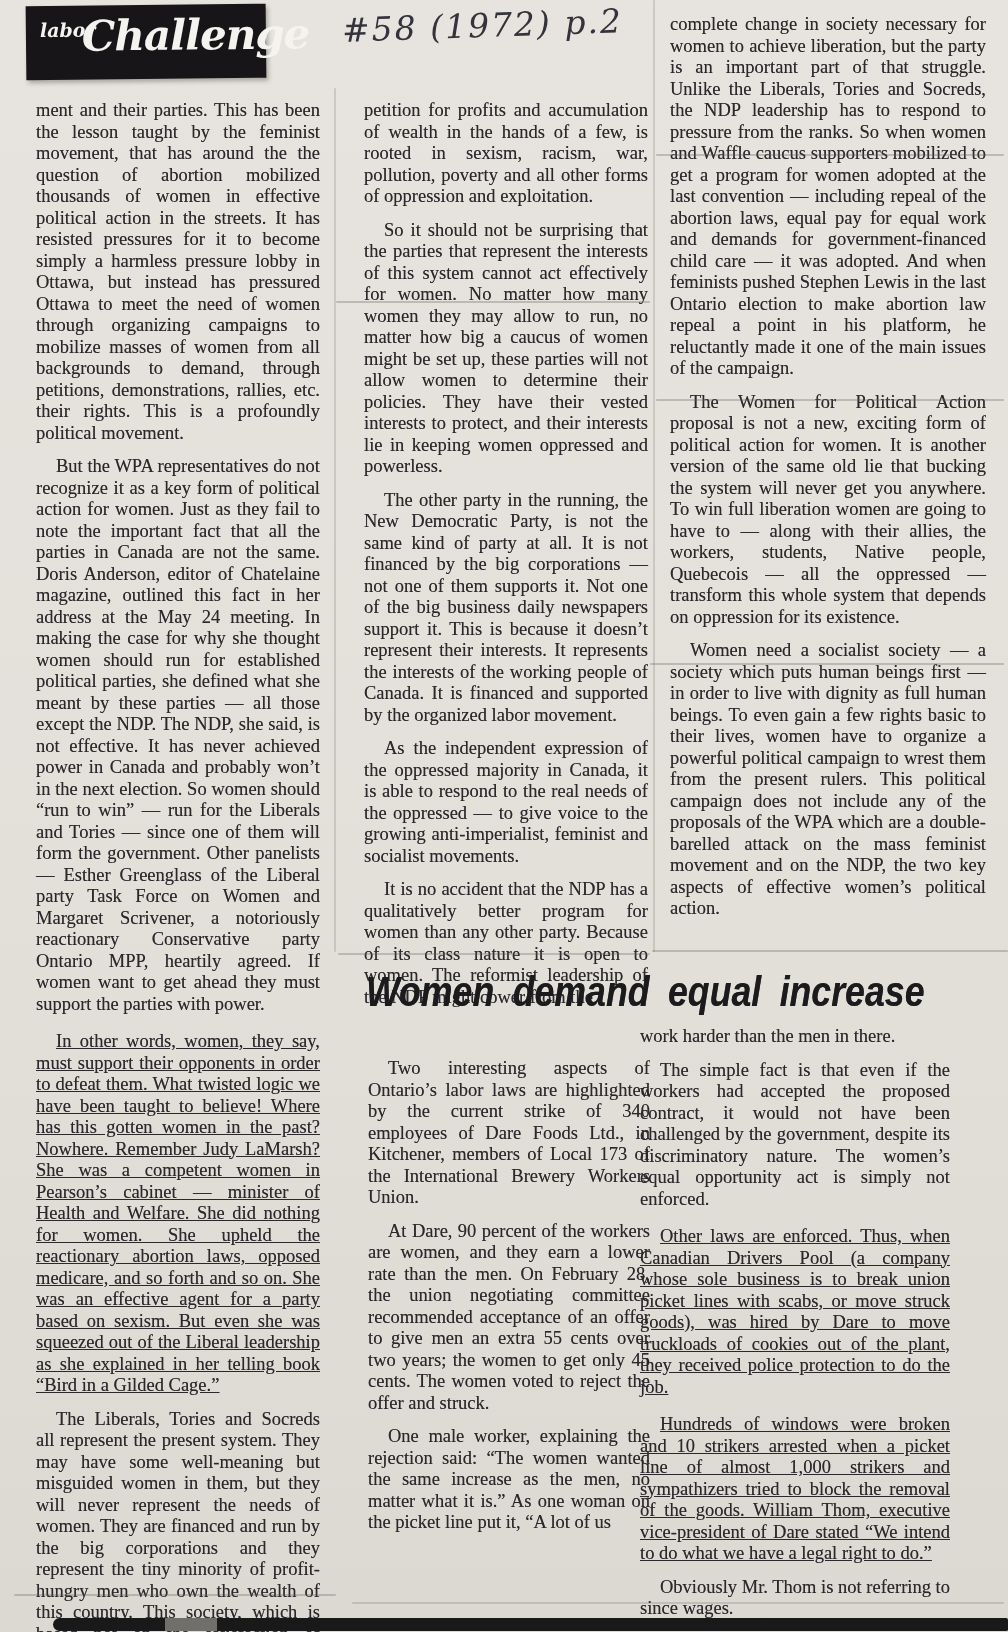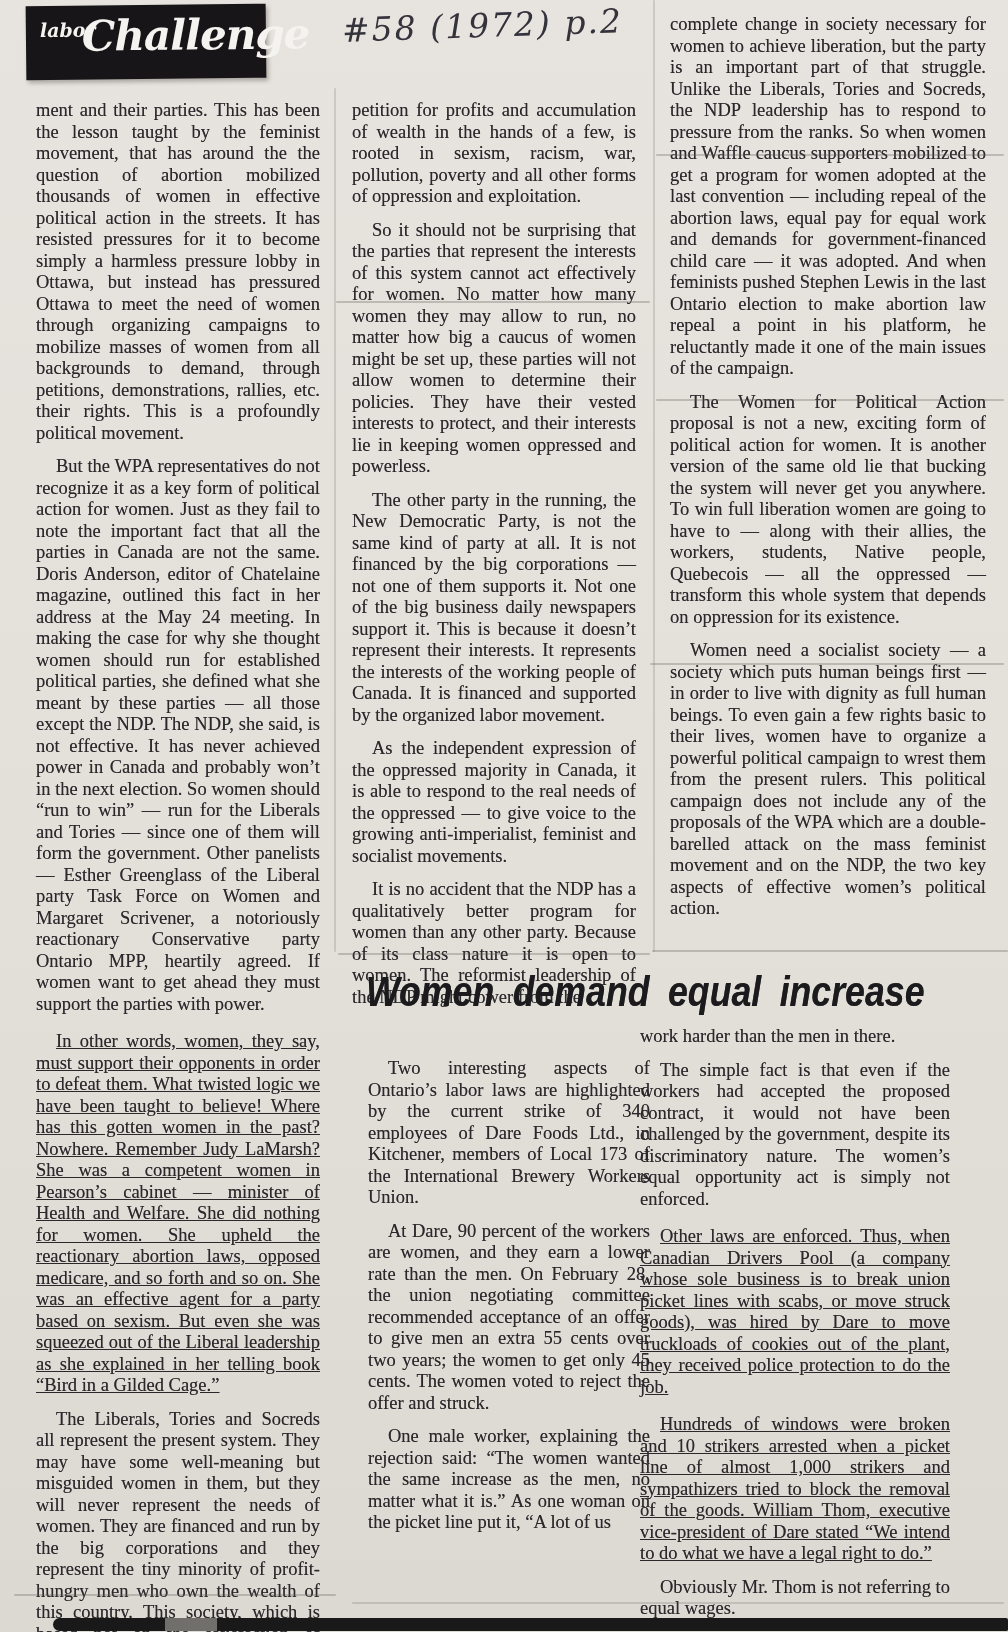--- a/index.html
+++ b/index.html
@@ -41,21 +41,21 @@
     margin:12px;padding:0;
     font-size:18.5px;line-height:21.5px;
     text-align:justify;text-indent:20px;
     text-shadow:0 0 .4px rgba(42,40,43,.55);
   }
   .col p.cont{text-indent:0;}
   .col p.gap{margin-top:16px;text-decoration:underline;}
   .col p.gap-sm{margin-top:9px;}
 
   .c1{left:24px;top:88px;width:308px;}
-  .c2{left:340px;top:88px;width:308px;}
+  .c2{left:352px;top:88px;width:308px;}
   .c3{left:658px;top:2px;width:340px;}
   .a2c1{left:356px;top:1046px;width:306px;}
   .a2c2{left:628px;top:1014px;width:334px;}
 
   
   .headline{
     position:absolute;left:366px;top:968px;margin:0;
     font-family:"Liberation Sans",sans-serif;font-style:italic;font-weight:bold;
     font-size:42px;color:#1b1a1c;white-space:nowrap;
     letter-spacing:0px;word-spacing:10px;
@@ -114,21 +114,21 @@
     <p>Two interesting aspects of Ontario’s labor laws are highlighted by the current strike of 340 employees of Dare Foods Ltd., in Kitchener, members of Local 173 of the International Brewery Workers Union.</p>
     <p>At Dare, 90 percent of the workers are women, and they earn a lower rate than the men. On February 28, the union negotiating committee recommended acceptance of an offer to give men an extra 55 cents over two years; the women to get only 45 cents. The women voted to reject the offer and struck.</p>
     <p>One male worker, explaining the rejection said: “The women wanted the same increase as the men, no matter what it is.” As one woman on the picket line put it, “A lot of us</p>
   </section>
 
   <section class="col a2c2">
     <p class="cont">work harder than the men in there.</p>
     <p>The simple fact is that even if the workers had accepted the proposed contract, it would not have been challenged by the government, despite its discriminatory nature. The women’s equal opportunity act is simply not enforced.</p>
     <p class="gap">Other laws are enforced. Thus, when Canadian Drivers Pool (a company whose sole business is to break union picket lines with scabs, or move struck goods), was hired by Dare to move truckloads of cookies out of the plant, they received police protection to do the job.</p>
     <p class="gap">Hundreds of windows were broken and 10 strikers arrested when a picket line of almost 1,000 strikers and sympathizers tried to block the removal of the goods. William Thom, executive vice-president of Dare stated “We intend to do what we have a legal right to do.”</p>
-    <p>Obviously Mr. Thom is not referring to equal wages.</p>
+    <p>Obviously Mr. Thom is not referring to since wages.</p>
   </section>
 
   <div class="h-seam" style="left:336px;top:301px;width:314px;"></div>
   <div class="h-seam" style="left:656px;top:154px;width:348px;"></div>
   <div class="h-seam" style="left:656px;top:399px;width:348px;"></div>
   <div class="h-seam" style="left:650px;top:663px;width:354px;"></div>
   <div class="h-seam" style="left:652px;top:950px;width:356px;"></div>
   <div class="h-seam" style="left:338px;top:953px;width:312px;"></div>
   <div class="h-seam" style="left:14px;top:1594px;width:322px;"></div>
   <div class="h-seam" style="left:352px;top:1602px;width:652px;opacity:.7;"></div>

